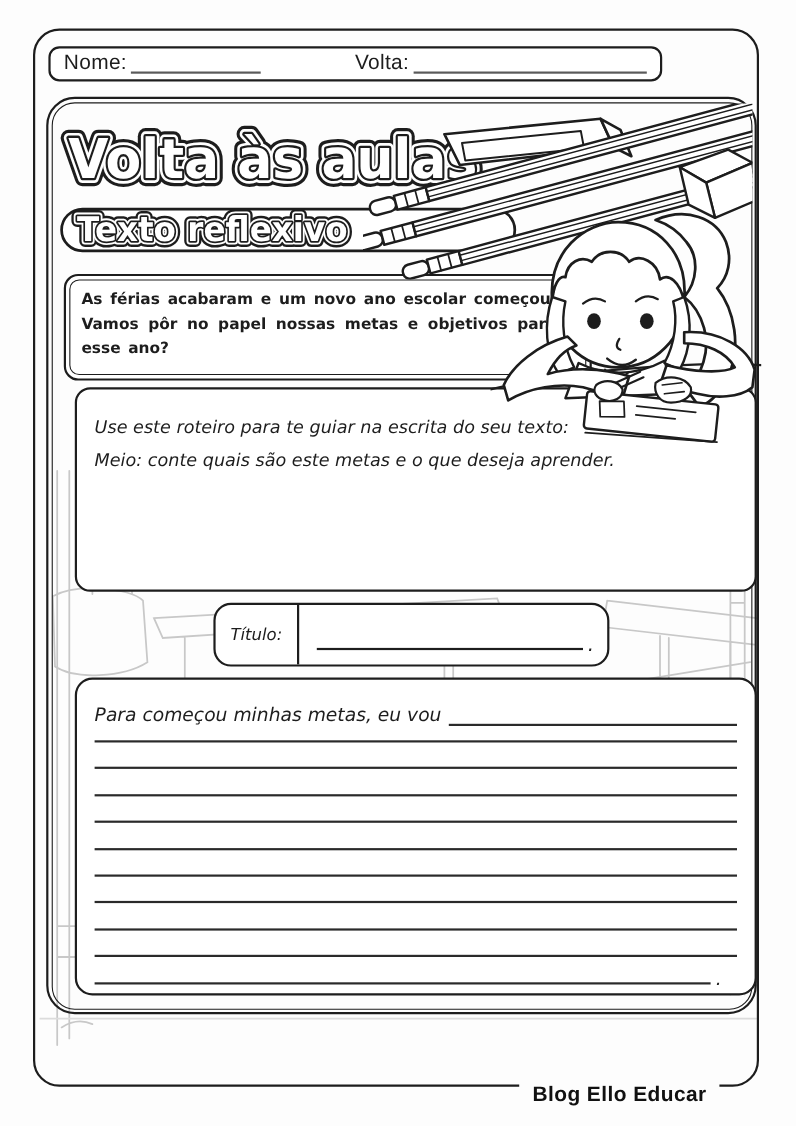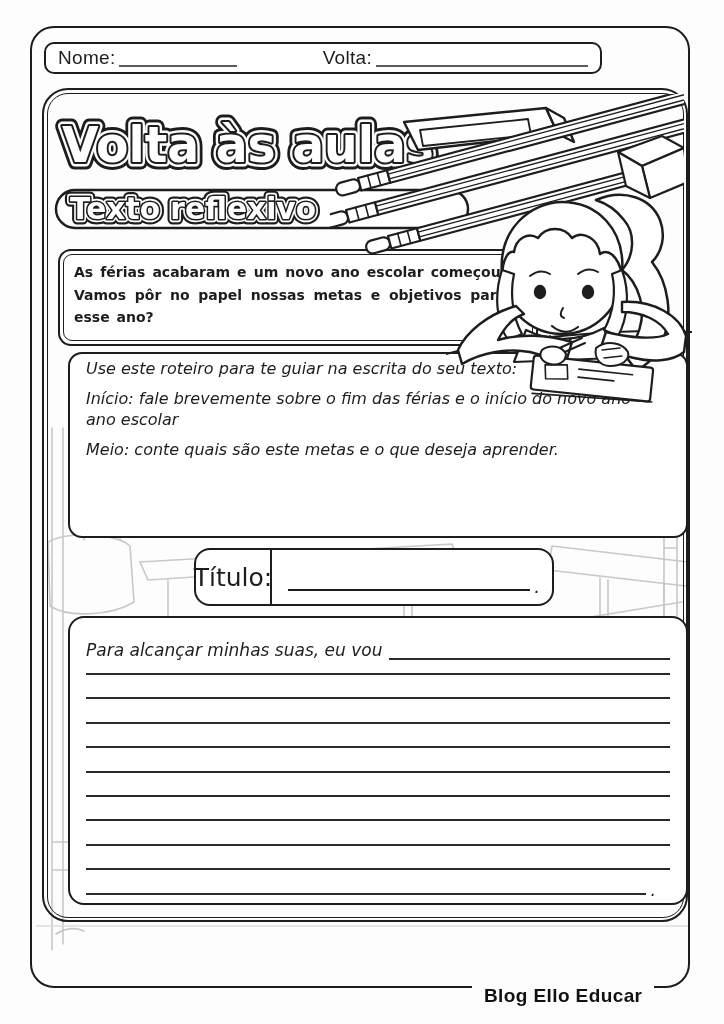--- a/index.html
+++ b/index.html
@@ -48,35 +48,35 @@
   }
   .bubble::after { content:""; position:absolute; inset:2.6px; border:1.5px solid #1d1d1d; border-radius:9px; pointer-events:none; }
   .bubble p {
     font-family:"DejaVu Sans", sans-serif; font-weight:bold; font-size:14px;
     line-height:1.62; text-align:justify; word-spacing:2px;
   }
   
   .guide-box {
     position:absolute; left:68px; top:352px; width:620px; height:186px;
     border:2.5px solid #1d1d1d; border-radius:14px; background:#fff; z-index:3;
-    padding:4px 16px;
+    padding:24px 16px;
   }
   .guide-box p {
     font-family:"DejaVu Sans", sans-serif; font-style:italic; font-size:16px;
     line-height:1.32; margin-bottom:9px; max-width:566px;
   }
   
   .titulo-box {
     position:absolute; left:194px; top:548px; width:360px; height:58px;
     border:2.5px solid #1d1d1d; border-radius:16px; background:#fff; z-index:3;
     display:flex;
   }
   .titulo-label {
     width:76px; border-right:2.2px solid #1d1d1d; display:flex; align-items:center; justify-content:center;
-    font-family:"DejaVu Sans", sans-serif; font-size:25px;
+    font-family:"DejaVu Sans", sans-serif; font-style:italic; font-size:15px;
   }
   .titulo-blank { flex:1; display:flex; align-items:flex-end; padding:0 12px 13px 16px; }
   .t-line { flex:1; border-bottom:2.5px solid #1d1d1d; height:100%; }
   .t-dot { font:italic 18px "DejaVu Sans", sans-serif; line-height:8px; padding-left:4px; }
   
   .writing-box {
     position:absolute; left:68px; top:616px; width:620px; height:289px;
     border:2.5px solid #1d1d1d; border-radius:16px; background:#fff; z-index:3;
     padding:10px 16px 0 16px;
   }
@@ -202,35 +202,34 @@
     <path class="ink" stroke-width="1.6" d="M132,185 H186 M132,193 H168"></path>
   </g>
   <path class="ink" stroke-width="2" d="M100,168 L136,152 M103,173 L139,157"></path>
   <path class="ink fillw" stroke-width="2" d="M96,164 C104,158 116,160 120,168 C120,176 112,180 104,178 C96,176 92,170 96,164 Z"></path>
   <path class="ink fillw" stroke-width="2" d="M150,162 C160,154 176,156 182,166 C184,174 176,180 164,180 C154,180 148,172 150,162 Z"></path>
   <path class="ink" stroke-width="1.5" d="M156,164 L174,162 M158,172 L176,170"></path>
 </svg>
 
 <div class="guide-box">
   <p>Use este roteiro para te guiar na escrita do seu texto:</p>
-  <p>Início: fale brevemente sobre o fim das férias e o início do novo ano ano escolar</p>
   <p>Meio: conte quais são este metas e o que deseja aprender.</p>
 </div>
 
 <div class="titulo-box">
   <div class="titulo-label">Título:</div>
   <div class="titulo-blank">
     <div class="t-line"></div>
     <span class="t-dot">.</span>
   </div>
 </div>
 
 <div class="writing-box">
   <div class="lead-row">
-    <span>Para alcançar minhas suas, eu vou</span>
+    <span>Para começou minhas metas, eu vou</span>
     <div class="lead-blank"></div>
   </div>
   <div>
       <div class="wline first"></div>
       <div class="wline"></div>
       <div class="wline"></div>
       <div class="wline"></div>
       <div class="wline"></div>
       <div class="wline"></div>
       <div class="wline"></div>

